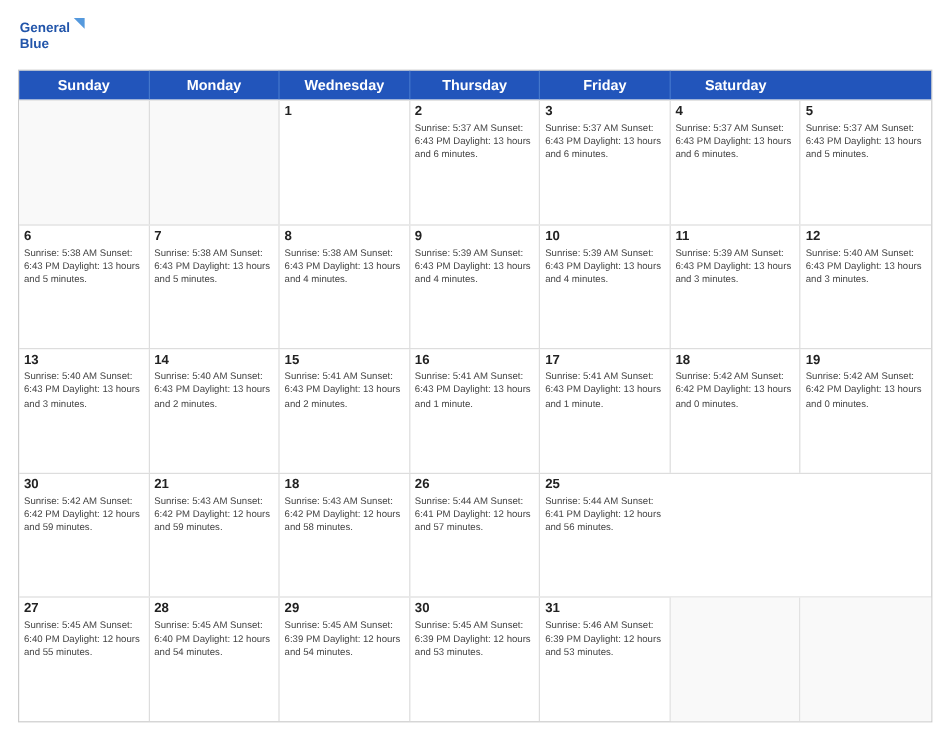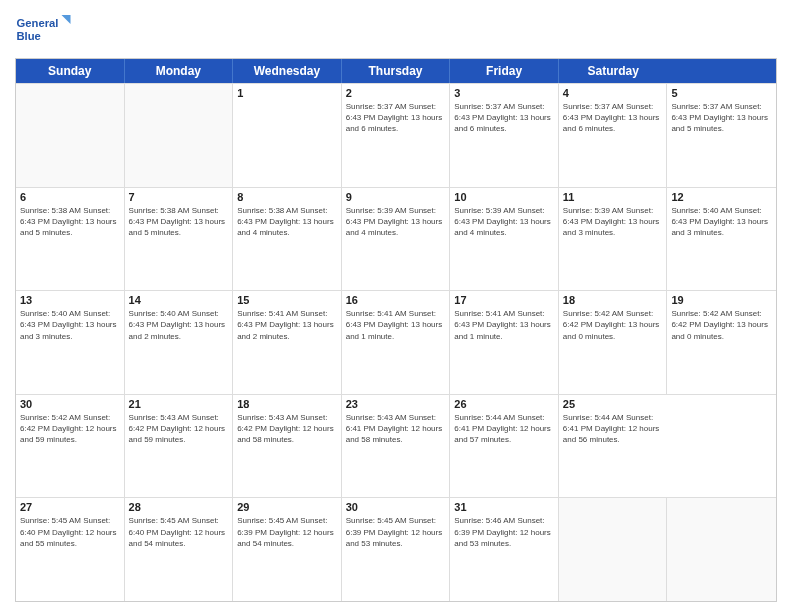--- a/index.html
+++ b/index.html
@@ -276,27 +276,20 @@
 and 59 minutes.</div>
           </div>
           <div class="cal-cell">
             <span class="day-num">18</span>
             <div class="cell-info">Sunrise: 5:43 AM
 Sunset: 6:42 PM
 Daylight: 12 hours
 and 58 minutes.</div>
           </div>
           <div class="cal-cell">
-            <span class="day-num">23</span>
-            <div class="cell-info">Sunrise: 5:43 AM
-Sunset: 6:41 PM
-Daylight: 12 hours
-and 58 minutes.</div>
-          </div>
-          <div class="cal-cell">
             <span class="day-num">26</span>
             <div class="cell-info">Sunrise: 5:44 AM
 Sunset: 6:41 PM
 Daylight: 12 hours
 and 57 minutes.</div>
           </div>
           <div class="cal-cell">
             <span class="day-num">25</span>
             <div class="cell-info">Sunrise: 5:44 AM
 Sunset: 6:41 PM

